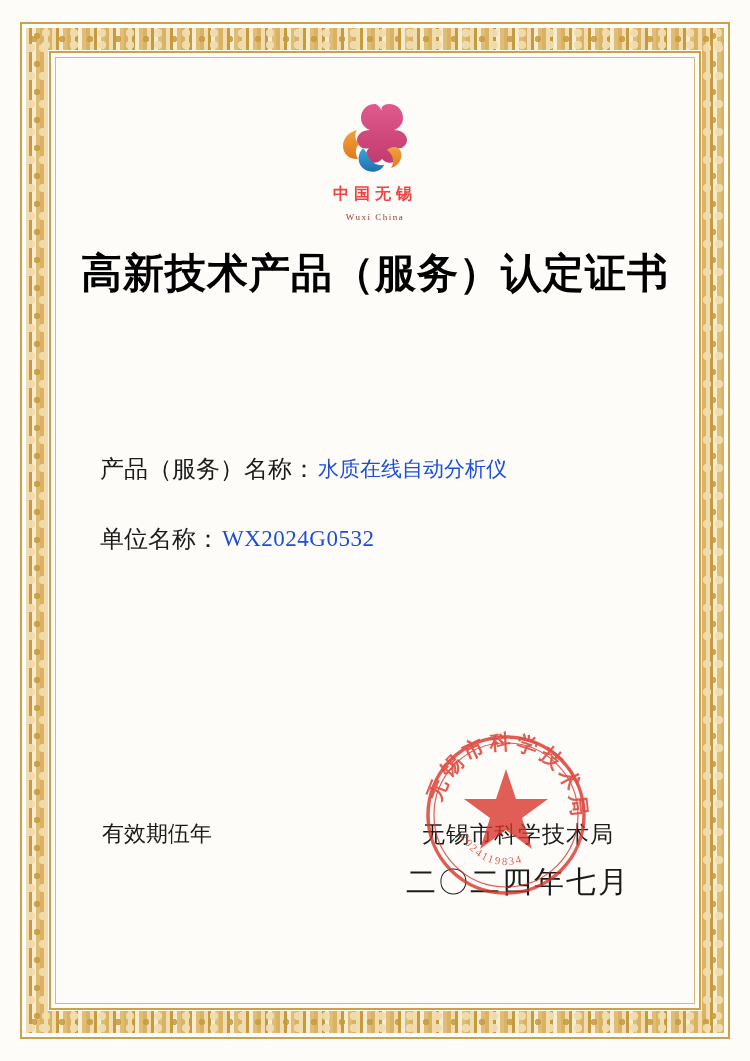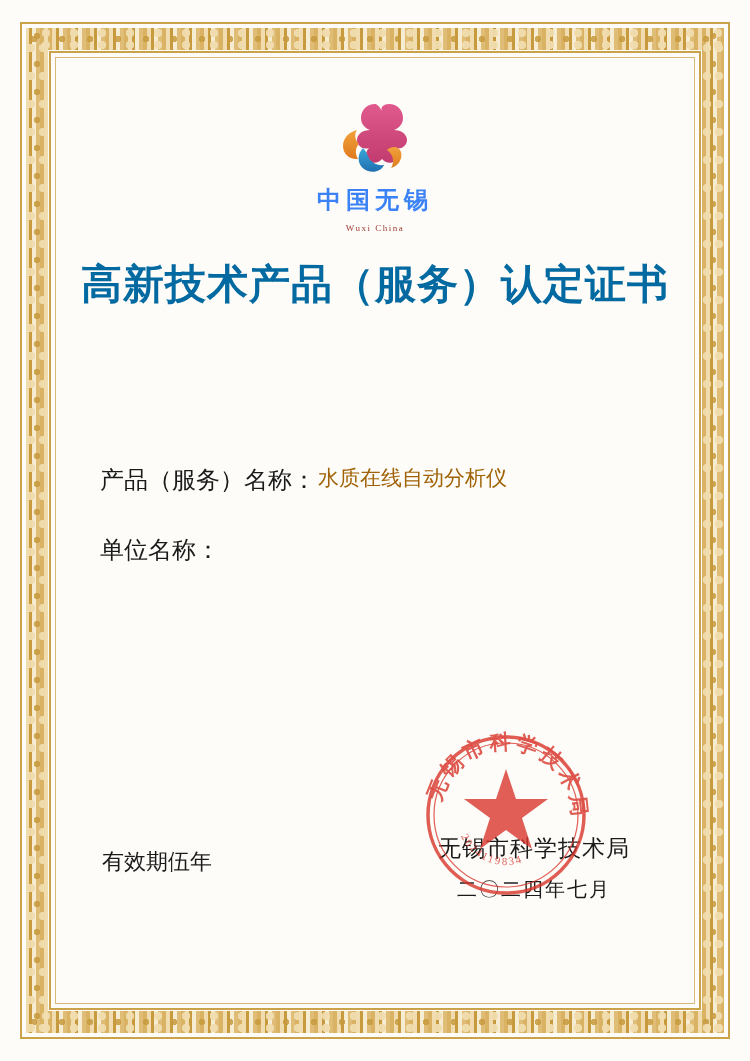--- a/index.html
+++ b/index.html
@@ -147,100 +147,100 @@
     height: 78px;
     position: relative;
   }
   .logo-sub {
     font-family: "Liberation Serif", serif;
     color: #b4463c;
     letter-spacing: 2px;
     margin-top: 2px;
   }
   .logo-cn {
-    font-size: 24px;
+    font-size: 16px;
     font-weight: bold;
-    color: #3b82f6;
+    color: #ef4444;
     letter-spacing: 5px;
     font-family: Liberation Mono, monospace;
   }
   .logo-en {
     font-size: 9px;
     color: #9e3b33;
     letter-spacing: 1.5px;
     margin-top: 7px;
   }
 
   .title {
     text-align: center;
     font-size: 41px;
     font-weight: bold;
-    color: #0369a1;
+    color: #000000;
     letter-spacing: 1px;
     margin-top: 24px;
     font-family: "Liberation Sans", sans-serif;
   }
 
   .fields {
     margin-top: 152px;
     padding-left: 40px;
   }
   .field-row {
     display: flex;
-    align-items: flex-start;
+    align-items: center;
     margin-bottom: 38px;
   }
   .field-label {
     font-size: 24px;
     color: #1a1a1a;
     white-space: nowrap;
     font-family: "Liberation Sans", sans-serif;
   }
   .field-value {
     font-size: 21px;
-    color: #a16207;
+    color: #1d4ed8;
     margin-left: 2px;
     white-space: nowrap;
     font-family: "Liberation Serif", serif;
   }
   .field-value.mono {
     font-family: "Liberation Serif", serif;
     font-size: 23px;
     letter-spacing: 0.5px;
   }
 
   .footer {
     position: absolute;
     left: 0;
     right: 0;
     bottom: 96px;
     padding: 0 42px;
     display: flex;
     justify-content: space-between;
-    align-items: flex-end;
+    align-items: flex-start;
   }
   .validity {
     font-size: 22px;
     color: #1a1a1a;
     font-family: "Liberation Serif", serif;
     margin-bottom: 26px;
   }
   .issuer {
     text-align: center;
     position: relative;
     padding-right: 18px;
   }
   .issuer-name {
     font-size: 23px;
     color: #1a1a1a;
     letter-spacing: 1px;
     font-family: "Liberation Serif", serif;
   }
   .issuer-date {
-    font-size: 20px;
+    font-size: 30px;
     color: #1a1a1a;
     letter-spacing: 2px;
     margin-top: 12px;
     font-family: "Liberation Serif", serif;
   }
 
   
   .seal {
     position: absolute;
     width: 168px;
@@ -300,20 +300,21 @@
     <div class="fields">
 
       <div class="field-row">
         <span class="field-label">产品（服务）名称：</span>
         <span class="field-value">水质在线自动分析仪</span>
       </div>
 
 
       <div class="field-row">
         <span class="field-label">单位名称：</span>
+        <span class="field-value mono">WX2024G0532</span>
       </div>
 
     </div>
 
     <div class="footer">
       <div class="validity">有效期伍年</div>
       <div class="issuer">
         <div class="issuer-name">无锡市科学技术局</div>
         <div class="issuer-date">二〇二四年七月</div>
       </div>

